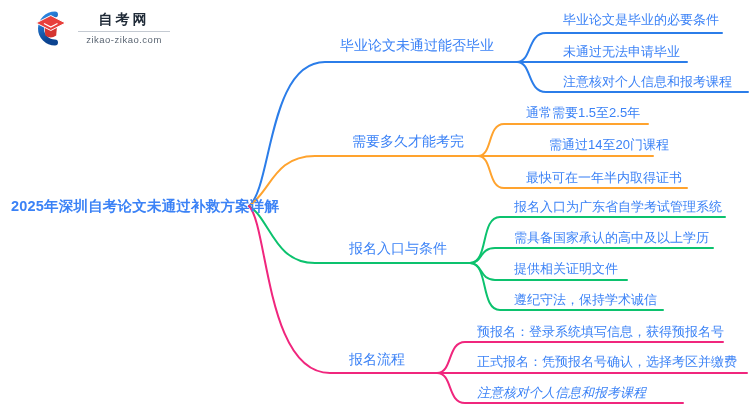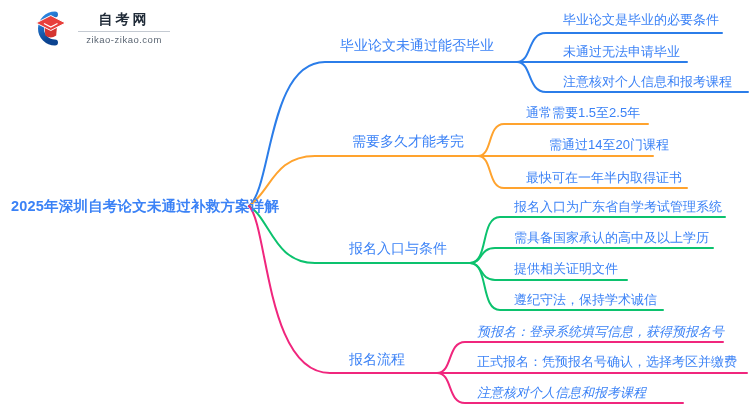--- a/index.html
+++ b/index.html
@@ -79,17 +79,17 @@
 
   <div class="txt leaf" style="left:526px;top:104px;">通常需要1.5至2.5年</div>
   <div class="txt leaf" style="left:526px;top:136px;margin-left:23px;">需通过14至20门课程</div>
   <div class="txt leaf" style="left:526px;top:169px;">最快可在一年半内取得证书</div>
 
   <div class="txt leaf" style="left:514px;top:198px;">报名入口为广东省自学考试管理系统</div>
   <div class="txt leaf" style="left:514px;top:260px;">提供相关证明文件</div>
   <div class="txt leaf" style="left:514px;top:229px;">需具备国家承认的高中及以上学历</div>
   <div class="txt leaf" style="left:514px;top:291px;">遵纪守法，保持学术诚信</div>
 
-  <div class="txt leaf" style="left:477px;top:323px;font-style:italic;">预报名：登录系统填写信息，获得预报名号</div>
+  <div class="txt leaf" style="left:477px;top:323px;">预报名：登录系统填写信息，获得预报名号</div>
   <div class="txt leaf" style="left:477px;top:353px;">正式报名：凭预报名号确认，选择考区并缴费</div>
   <div class="txt leaf" style="left:477px;top:384px;font-style:italic;">注意核对个人信息和报考课程</div>
 
 </div>
 
 </body></html>

